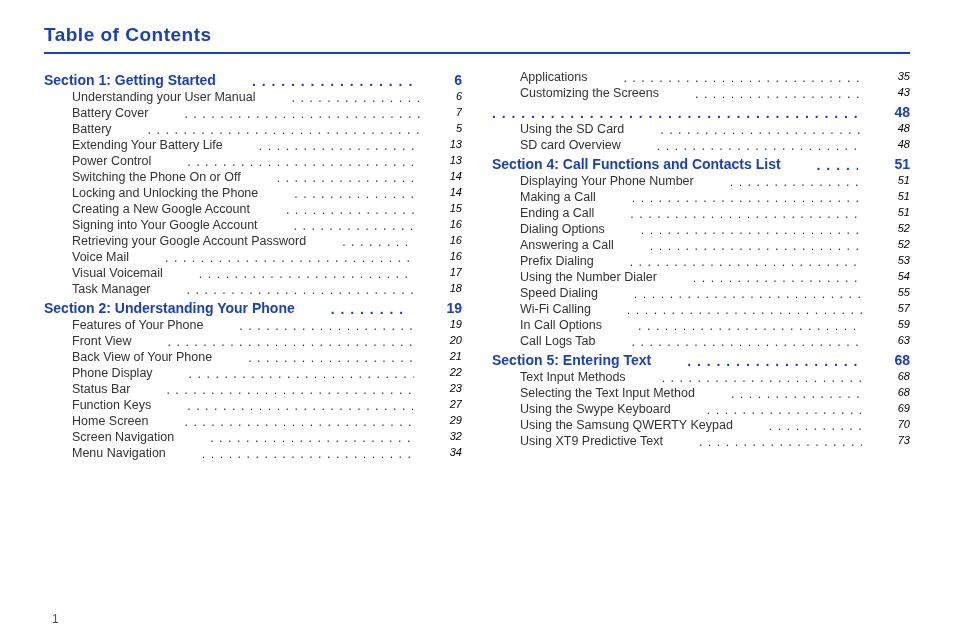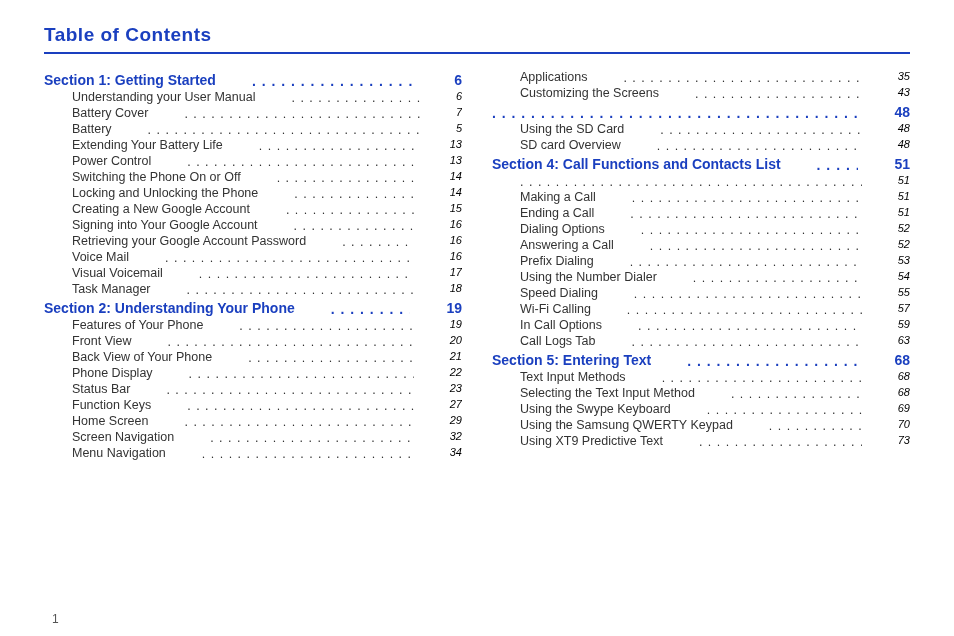--- a/index.html
+++ b/index.html
@@ -173,20 +173,21 @@
           <span class="item-label">SD card Overview  </span>
           <span class="leader"> .  .  .  .  .  .  .  .  .  .  .  .  .  .  .  .  .  .  .  .  .  .  .  .  .  .  .  .  .  .  .  .  .  .  .  .  .  .  .  .  .  .  .  .  .  .  .  .  .  .  .  .  .  .  .  .  .  .  .  .  .  .  .  .  .  .  .  .  .  .  .  .  .  .  .  .  .  .  .  .  .  .  .  .  .  .  .  .  .  .  .  .  .  .  .  .  .  .  .  .  .  .  .  .  .  .  .  .  .  .  .  .  .  .  .  .  .  .  .  . </span>
           <span class="item-page"> 48</span>
         </div>
         <div class="section-row">
           <span class="section-label">Section 4:  Call Functions and Contacts List  </span>
           <span class="leader leader-bold"> .  .  .  .  .  .  .  .  .  .  .  .  .  .  .  .  .  .  .  .  .  .  .  .  .  .  .  .  .  .  .  .  .  .  .  .  .  .  .  .  .  .  .  .  .  .  .  .  .  .  .  .  .  .  .  .  .  .  .  .  .  .  .  .  .  .  .  .  .  .  .  .  .  .  .  .  .  .  .  .  .  .  .  .  .  .  .  .  .  .  .  .  .  .  .  .  .  .  .  .  .  .  .  .  .  .  .  .  .  .  .  .  .  .  .  .  .  .  .  . </span>
           <span class="section-page"> 51</span>
         </div>
         <div class="item-row">
+          <span class="item-label">Displaying Your Phone Number  </span>
           <span class="leader"> .  .  .  .  .  .  .  .  .  .  .  .  .  .  .  .  .  .  .  .  .  .  .  .  .  .  .  .  .  .  .  .  .  .  .  .  .  .  .  .  .  .  .  .  .  .  .  .  .  .  .  .  .  .  .  .  .  .  .  .  .  .  .  .  .  .  .  .  .  .  .  .  .  .  .  .  .  .  .  .  .  .  .  .  .  .  .  .  .  .  .  .  .  .  .  .  .  .  .  .  .  .  .  .  .  .  .  .  .  .  .  .  .  .  .  .  .  .  .  . </span>
           <span class="item-page"> 51</span>
         </div>
         <div class="item-row">
           <span class="item-label">Making a Call  </span>
           <span class="leader"> .  .  .  .  .  .  .  .  .  .  .  .  .  .  .  .  .  .  .  .  .  .  .  .  .  .  .  .  .  .  .  .  .  .  .  .  .  .  .  .  .  .  .  .  .  .  .  .  .  .  .  .  .  .  .  .  .  .  .  .  .  .  .  .  .  .  .  .  .  .  .  .  .  .  .  .  .  .  .  .  .  .  .  .  .  .  .  .  .  .  .  .  .  .  .  .  .  .  .  .  .  .  .  .  .  .  .  .  .  .  .  .  .  .  .  .  .  .  .  . </span>
           <span class="item-page"> 51</span>
         </div>
         <div class="item-row">
           <span class="item-label">Ending a Call  </span>

